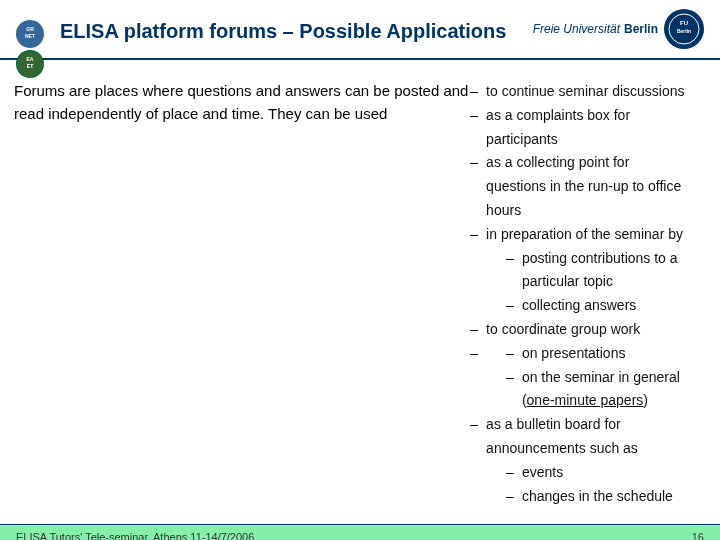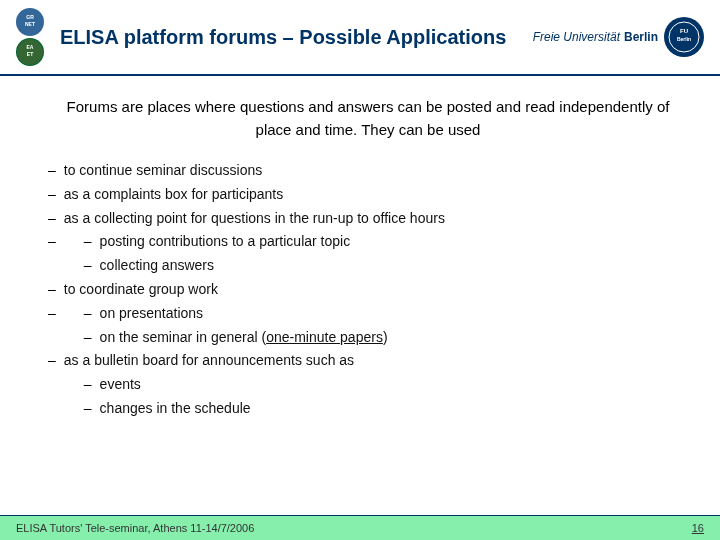--- a/index.html
+++ b/index.html
@@ -17,22 +17,21 @@
       width: 720px;
       height: 540px;
       display: flex;
       flex-direction: column;
       background: #ffffff;
     }
 
     
     .header {
       display: flex;
-      align-items: center;
-      padding: 8px 16px;
+      padding: 20px 16px;
       border-bottom: 2px solid #003366;
       background: #ffffff;
       min-height: 60px;
     }
 
     .header-logo-area {
       margin-left: auto;
       display: flex;
       align-items: center;
       gap: 6px;
@@ -102,24 +101,23 @@
     .header-title {
       font-size: 20px;
       color: #003366;
       font-weight: bold;
       margin-left: 16px;
     }
 
     
     .content {
       flex: 1;
-      padding: 20px 32px 16px 48px;
-      display: flex;
-      flex-direction: column;
-      text-align: center;
+      padding: 20px 32px 16px 14px;
+      display: flex;
+      flex-direction: row;
     }
 
     .intro-text {
       font-size: 15px;
       color: #000000;
       line-height: 1.5;
       margin-bottom: 18px;
       font-weight: normal;
     }
 
@@ -245,20 +243,21 @@
       </li>
 
       <li>
         <span class="dash">–</span>
         <span>as a collecting point for questions in the run-up to office hours</span>
       </li>
 
       <li>
         <span class="dash">–</span>
         <span>
+          <span>in preparation of the seminar by</span>
           <ul class="sub-list">
             <li>
               <span class="dash">–</span>
               <span>posting contributions to a particular topic</span>
             </li>
             <li>
               <span class="dash">–</span>
               <span>collecting answers</span>
             </li>
           </ul>

